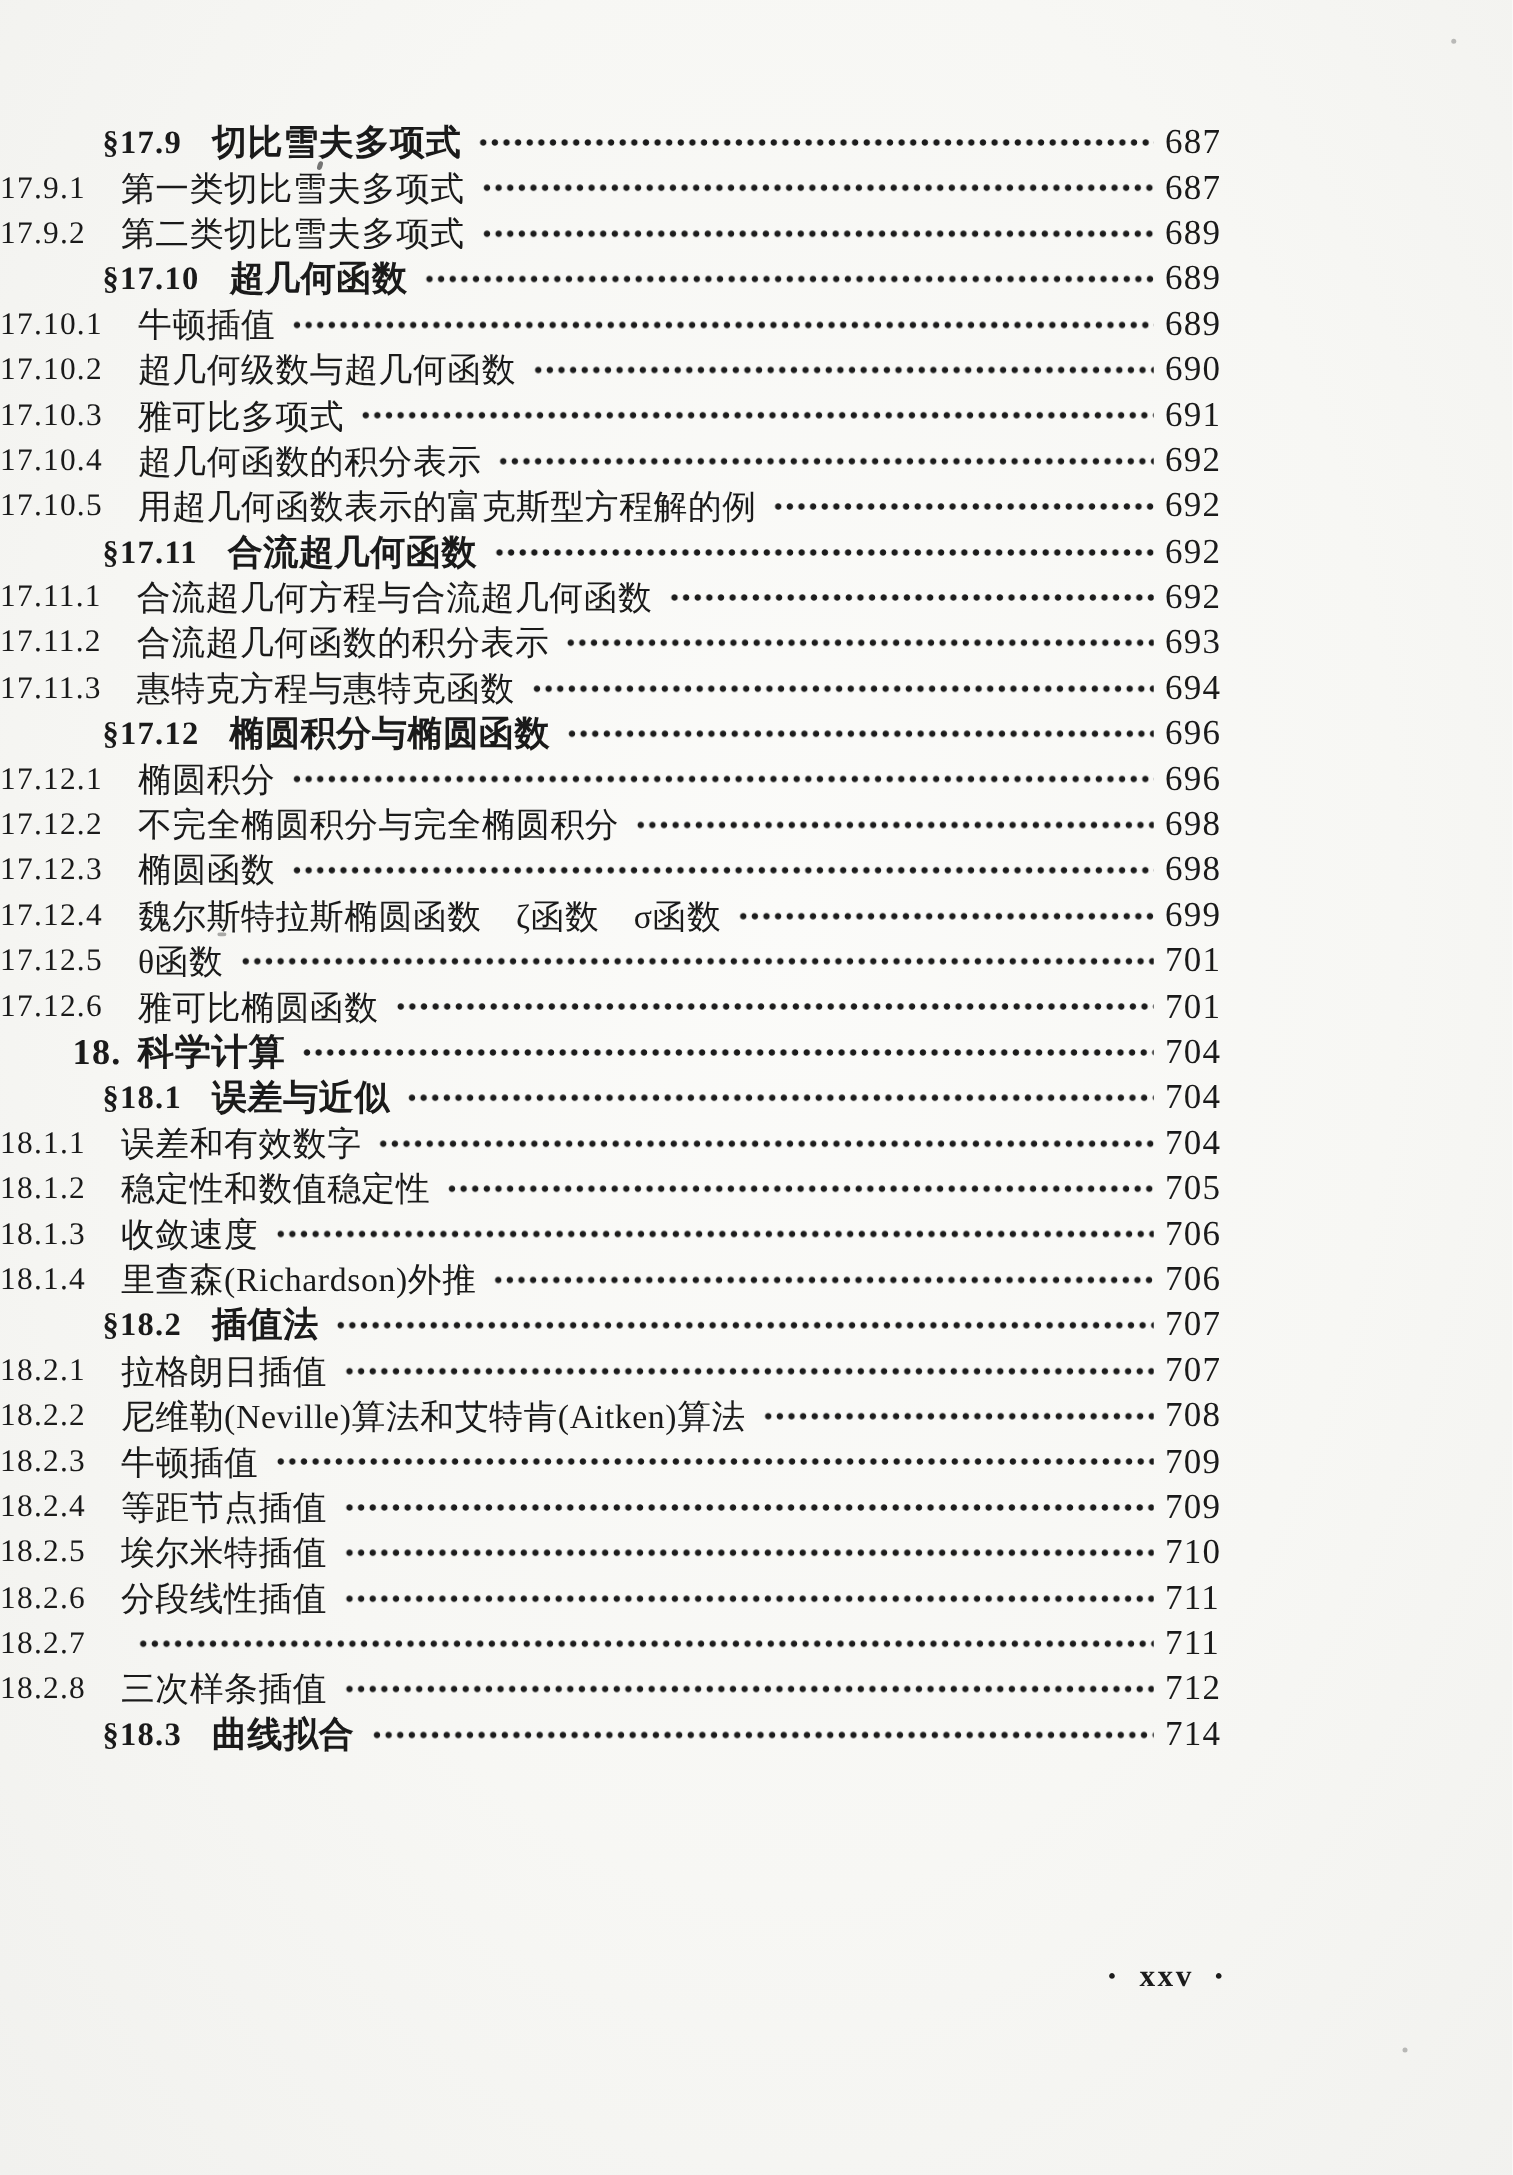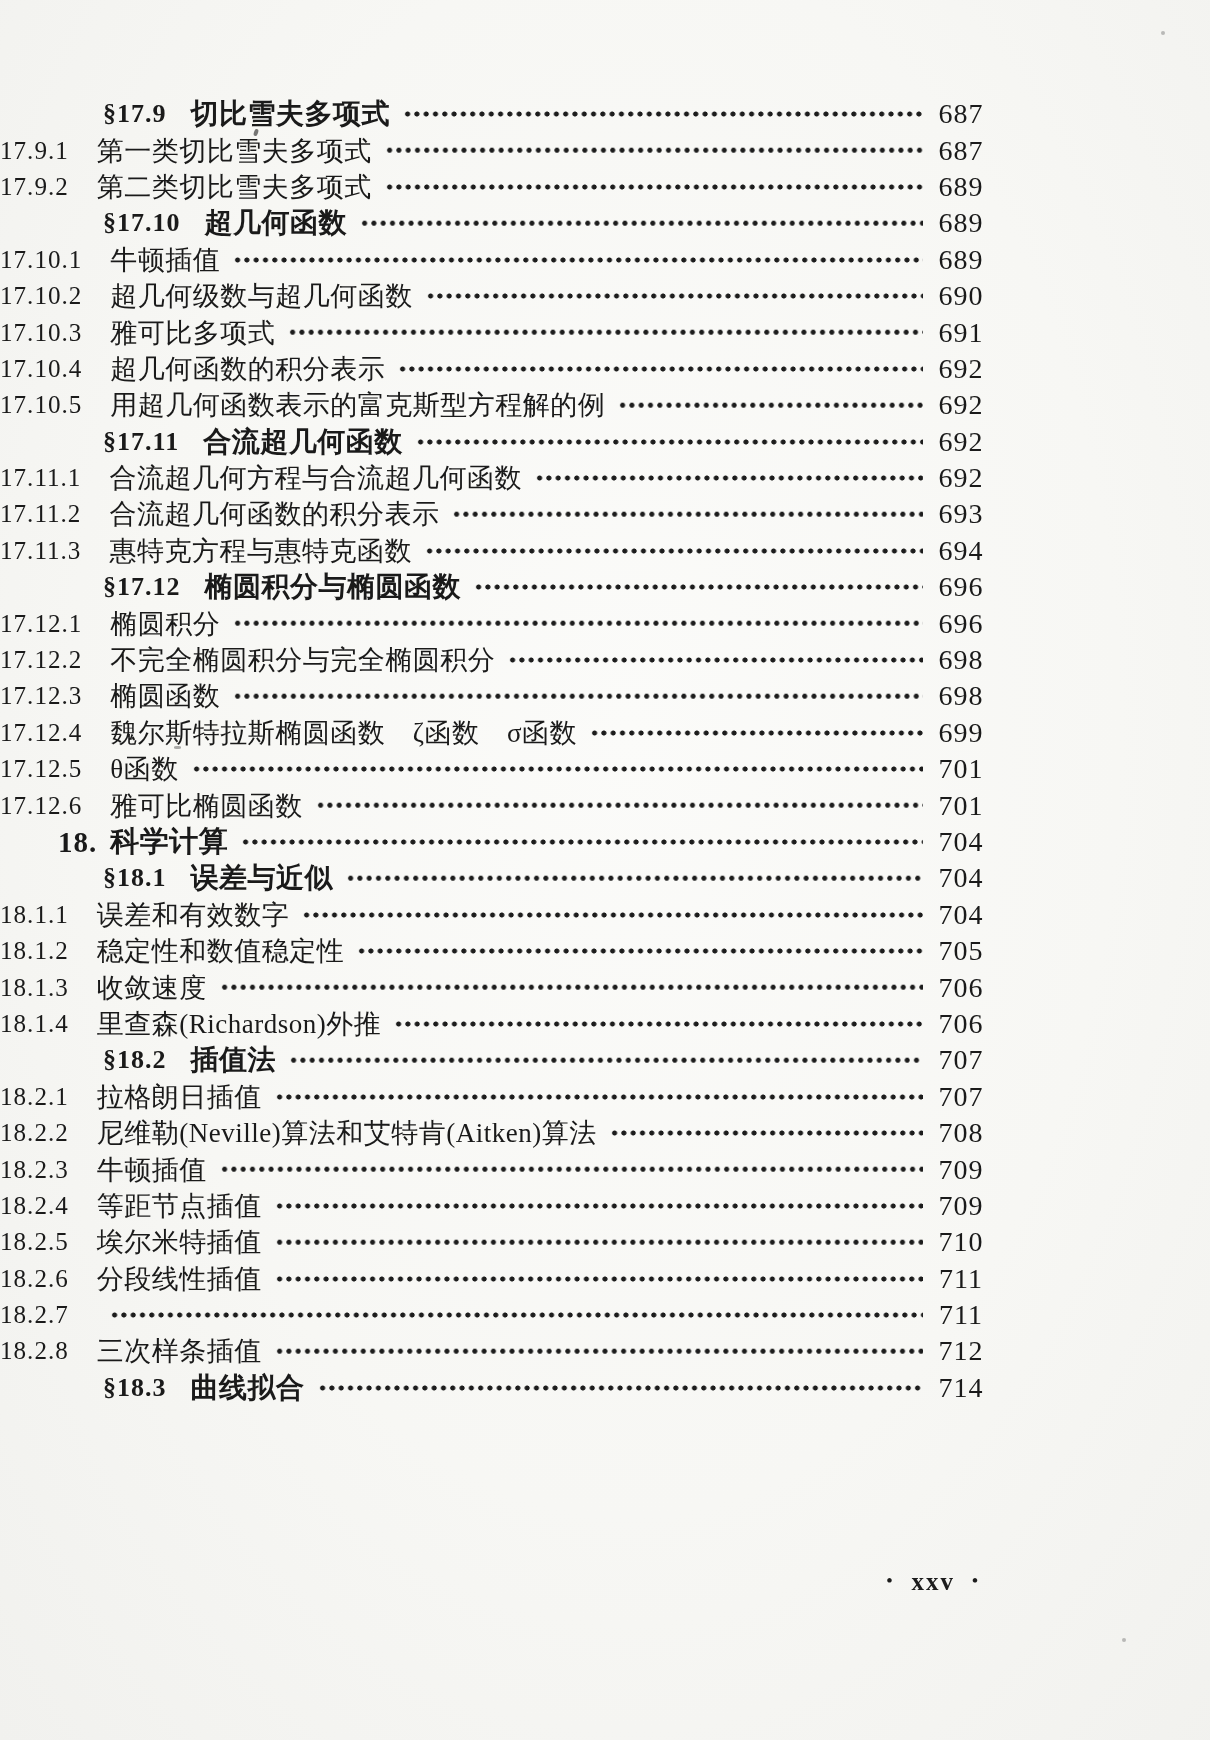--- a/index.html
+++ b/index.html
@@ -8,37 +8,37 @@
     background:radial-gradient(ellipse at 52% 42%, #fbfbf9 0%, #f7f7f4 55%, #f1f1ee 100%);
     font-family:"Liberation Serif","DejaVu Serif",serif;
     color:#1a1a1a;
   }
   .toc{position:absolute;top:96px;left:0;right:0;}
   .row{
     display:flex;align-items:center;height:36.4px;
     box-sizing:border-box;padding-right:220px;
   }
   .row.chapter{padding-left:58px;font-weight:700;font-size:29px;}
-  .row.section{padding-left:103px;font-weight:700;font-size:28px;}
+  .row.section{padding-left:82px;font-weight:700;font-size:28px;}
   .row.subsection{font-weight:500;font-size:27px;}
   .num{white-space:pre;letter-spacing:1px;font-size:0.93em;}
   .chapter .num{margin-right:13px;font-size:1em;}
   .section .num{margin-right:24px;}
   .subsection .num{margin-right:28px;}
   .title{white-space:pre;letter-spacing:0.5px;}
   .leader{
     flex:1 1 auto;align-self:stretch;min-width:18px;
     margin:0 9px 0 13px;
     background-image:radial-gradient(circle at 4.6px 50%, #1c1c1c 2.15px, rgba(0,0,0,0) 2.9px);
     background-size:9.3px 100%;
     background-repeat:repeat-x;
     background-position:0 center;
   }
   .page{
-    width:58px;text-align:center;font-size:28px;font-weight:500;letter-spacing:1px;
+    width:58px;text-align:left;font-size:28px;font-weight:500;letter-spacing:1px;
   }
   .footer{
     position:absolute;top:1568px;right:230px;
     display:flex;align-items:center;gap:17px;
     font-size:25px;font-weight:600;letter-spacing:2px;color:#1c1c1c;
   }
   .footer .dot{font-size:17px;transform:translateY(-1px);}
   
   .speck{position:absolute;background:#4a4a4a;border-radius:50%;}
   .speck.s1{left:254px;top:129px;width:4px;height:7px;opacity:.75;transform:rotate(18deg);border-radius:40%;}

